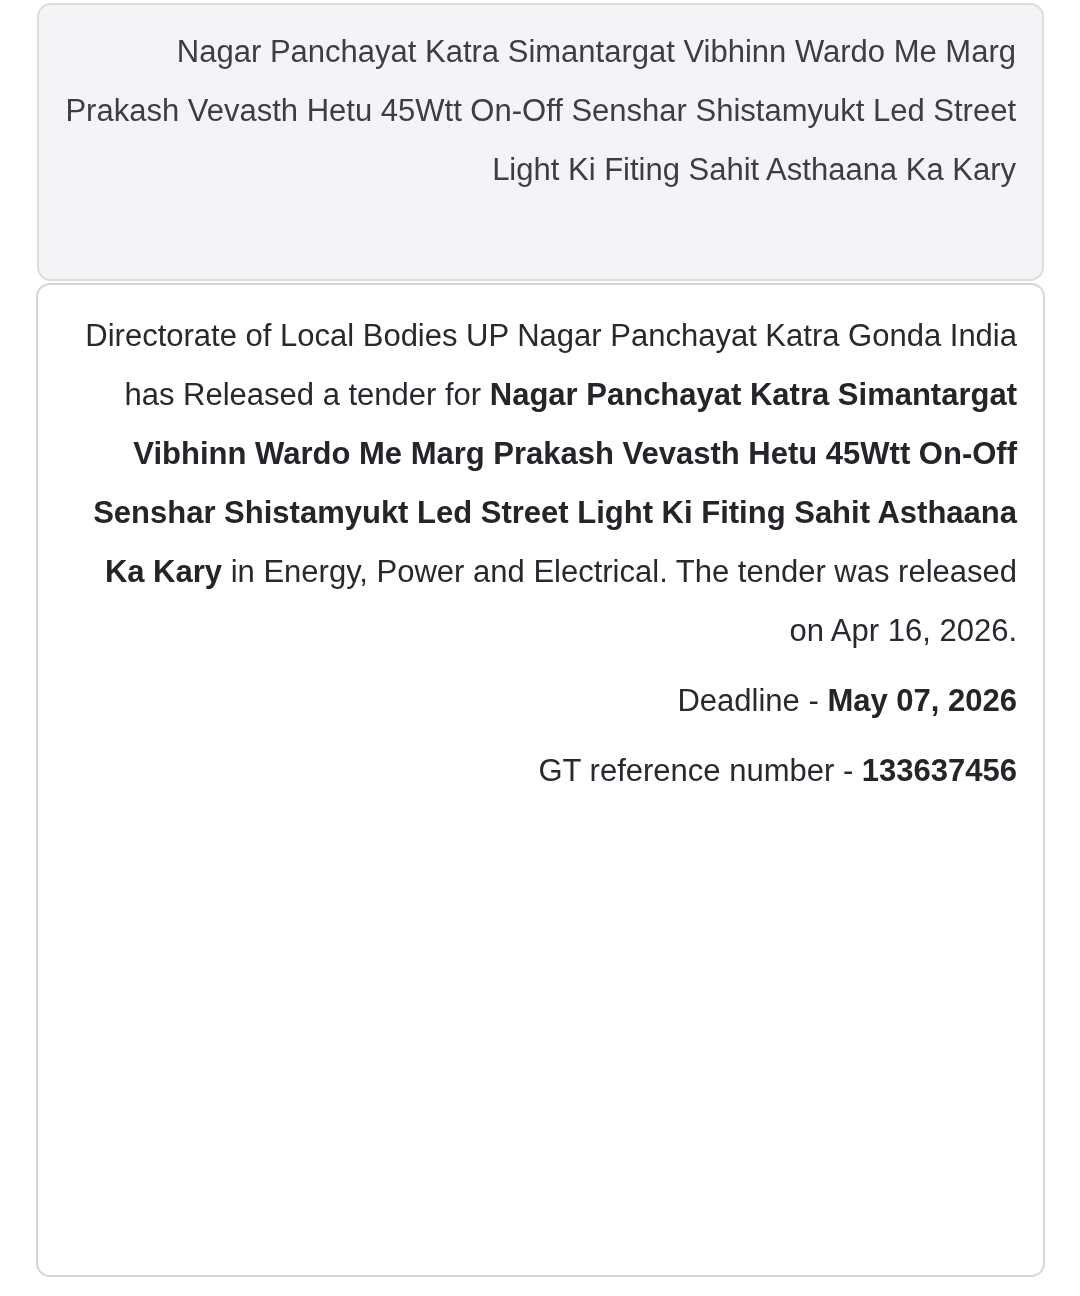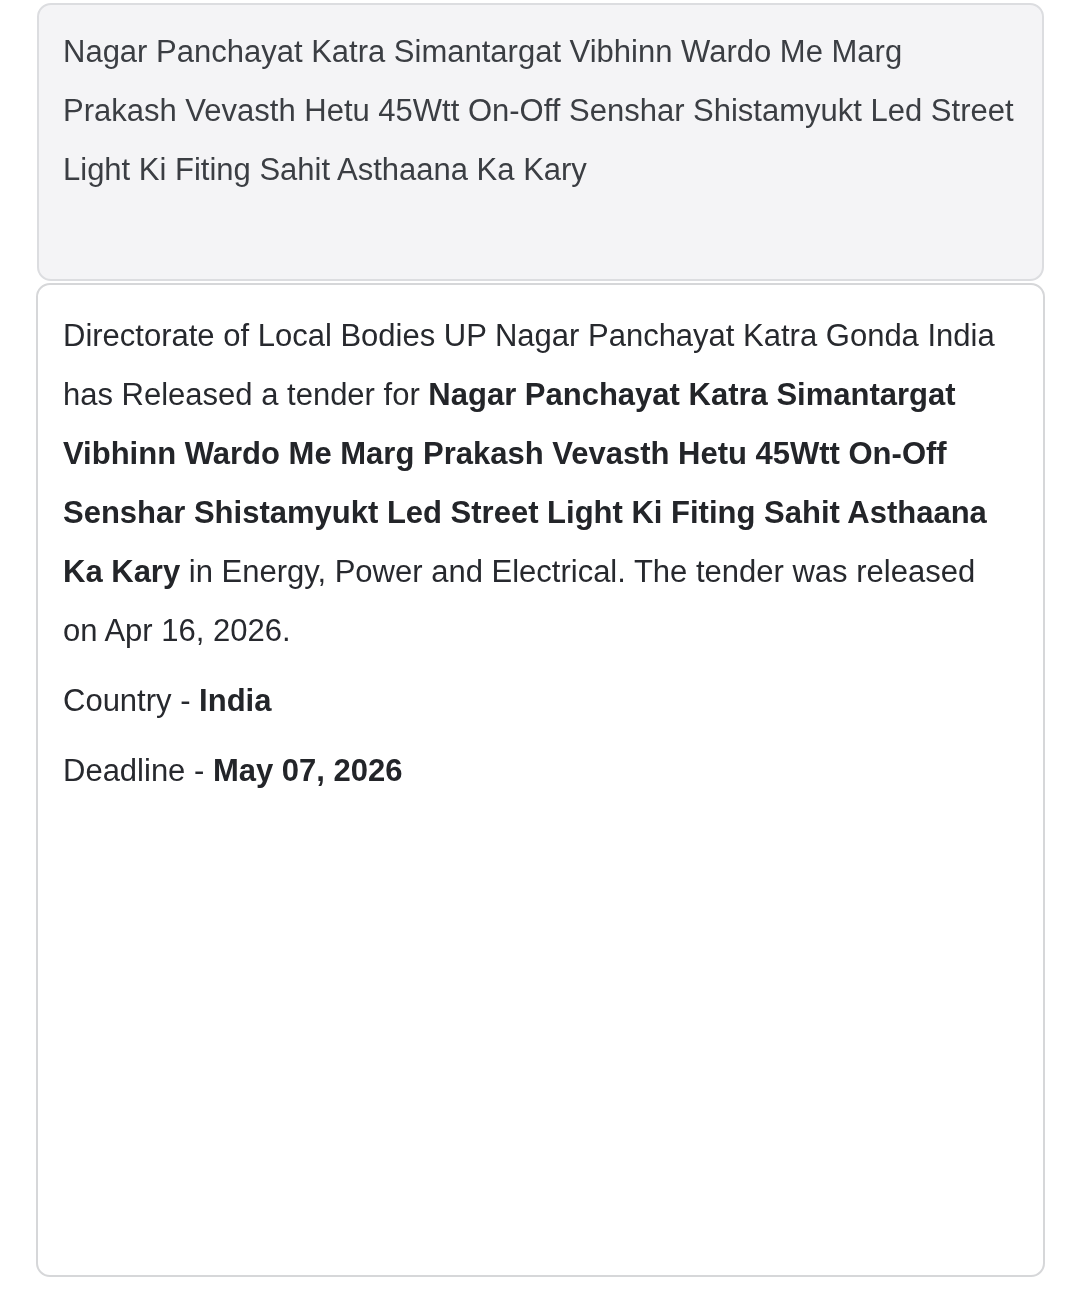--- a/index.html
+++ b/index.html
@@ -16,20 +16,21 @@
     position: relative;
     width: 1080px;
     height: 1296px;
     background: #ffffff;
   }
   .card {
     position: absolute;
     border-radius: 14px;
     font-size: 31px;
     line-height: 59px;
+    text-align: right;
   }
   .header-card {
     left: 37px;
     top: 3px;
     width: 1007px;
     height: 278px;
     background: #f4f4f6;
     border: 2px solid #dcdde0;
     padding: 17px 26px 21px 24px;
     color: #3b3e43;
@@ -63,26 +64,26 @@
   <div class="card header-card">
     <span>Nagar Panchayat Katra Simantargat Vibhinn Wardo Me Marg Prakash Vevasth Hetu 45Wtt On-Off Senshar Shistamyukt Led Street Light Ki Fiting Sahit Asthaana Ka Kary</span>
   </div>
 
   <div class="card body-card">
 
     <p>
       <span>Directorate of Local Bodies UP Nagar Panchayat Katra Gonda India has Released a tender for </span><b>Nagar Panchayat Katra Simantargat Vibhinn Wardo Me Marg Prakash Vevasth Hetu 45Wtt On-Off Senshar Shistamyukt Led Street Light Ki Fiting Sahit Asthaana Ka Kary</b><span> in Energy, Power and Electrical. The tender was released on Apr 16, 2026.</span>
     </p>
 
-    <p>
-      <span>Country - </span><b>India</b>
-    </p>
 
 
     <p>
       <span>Deadline - </span><b>May 07, 2026</b>
     </p>
 
+    <p>
+      <span>GT reference number - </span><b>133637456</b>
+    </p>
 
 
   </div>
 
 </div>
 
 </body></html>

